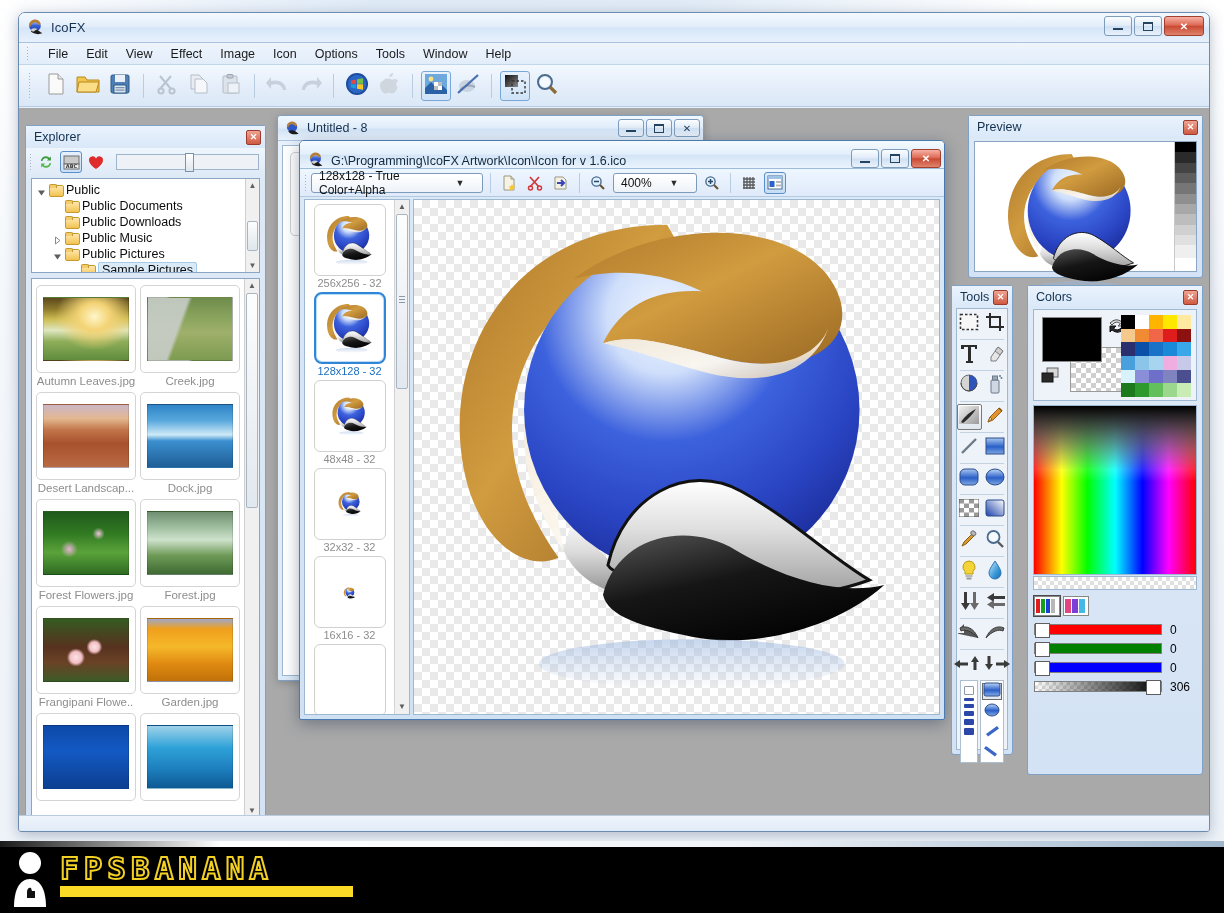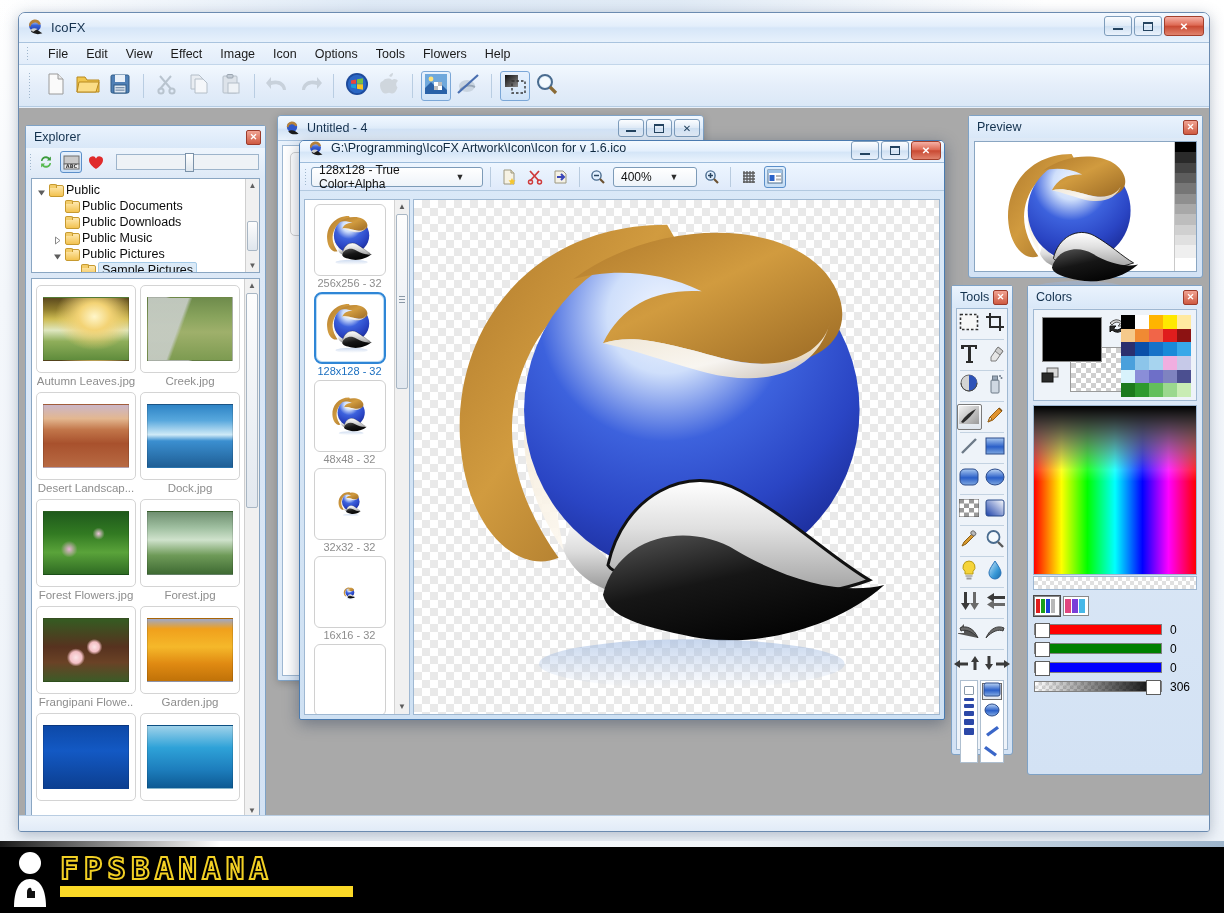--- a/index.html
+++ b/index.html
@@ -197,21 +197,21 @@
 
   
   #editor {
     position:absolute; left:280px; top:32px; width:646px; height:580px;
     background:linear-gradient(180deg,#dbe9f8,#cfe1f3);
     border:1px solid #4a7bb0; border-radius:5px 5px 2px 2px;
     box-shadow:0 4px 16px rgba(20,40,70,.38);
     overflow:hidden;
   }
   .ed-title{
-    height:22px; display:flex;align-items:flex-start;padding:0 3px 0 8px;
+    height:28px; display:flex;align-items:flex-end;padding:0 3px 0 8px;
     background:linear-gradient(180deg,#f4faff 0%,#e3effc 48%,#d4e5f7 53%,#eaf3fd 100%);
     border-bottom:1px solid #9dbcdb; font-size:12.5px; color:#10293f;
   }
   .ed-title .t{flex:1;margin-left:7px;}
   .ed-toolbar{
     height:28px;display:flex;align-items:center;gap:4px;padding:0 5px 0 11px;
     background:linear-gradient(180deg,#eef6ff,#dfeafa);
     border-bottom:1px solid #b2c9e0; position:relative;
   }
   .ed-toolbar::before{content:"";position:absolute;left:4px;top:5px;bottom:5px;width:3px;
@@ -376,21 +376,21 @@
 
   <div class="menubar" id="menubar">
       <div class="menuitem">File</div>
       <div class="menuitem">Edit</div>
       <div class="menuitem">View</div>
       <div class="menuitem">Effect</div>
       <div class="menuitem">Image</div>
       <div class="menuitem">Icon</div>
       <div class="menuitem">Options</div>
       <div class="menuitem">Tools</div>
-      <div class="menuitem">Flowers</div>
+      <div class="menuitem">Window</div>
       <div class="menuitem">Help</div>
     </div>
 
   <div class="apptoolbar" id="apptoolbar">
       <div class="tbtn">
         <span><svg width="24" height="24" viewBox="0 0 24 24">
             <path d="M5 2h9l5 5v15H5z" fill="#fafafa" stroke="#9a9a9a"></path>
             <path d="M14 2v5h5" fill="#e8e8e8" stroke="#9a9a9a"></path>
           </svg></span>
       </div>
@@ -652,21 +652,21 @@
 
     <div id="untitled">
       <div class="mdi-title">
         <span style="width:15px;height:15px;display:block;">
           <svg viewBox="0 0 32 32">
               <ellipse cx="15" cy="13" rx="11" ry="10.5" fill="#2f57c8"></ellipse>
           <path d="M4 13 A11 10.5 0 0 1 26 10 L22 11 A8 8 0 0 0 7 14 Z" fill="#b5813a"></path>
           <path d="M7 22 Q14 17 22 22 Q26 25 29 27 Q20 30 13 27 Q8 25 7 22Z" fill="#1b1b1b"></path>
             </svg>
         </span>
-        <span class="t">Untitled - 4</span>
+        <span class="t">Untitled - 8</span>
         <div style="display:flex;gap:2px;">
           <div class="wbtn" style="width:26px;height:18px;">
               <i class="glyph-min"></i>
             </div>
           <div class="wbtn" style="width:26px;height:18px;">
               <i class="glyph-max"></i>
             </div>
           <div class="wbtn" style="width:26px;height:18px;">✕</div>
         </div>
       </div>

